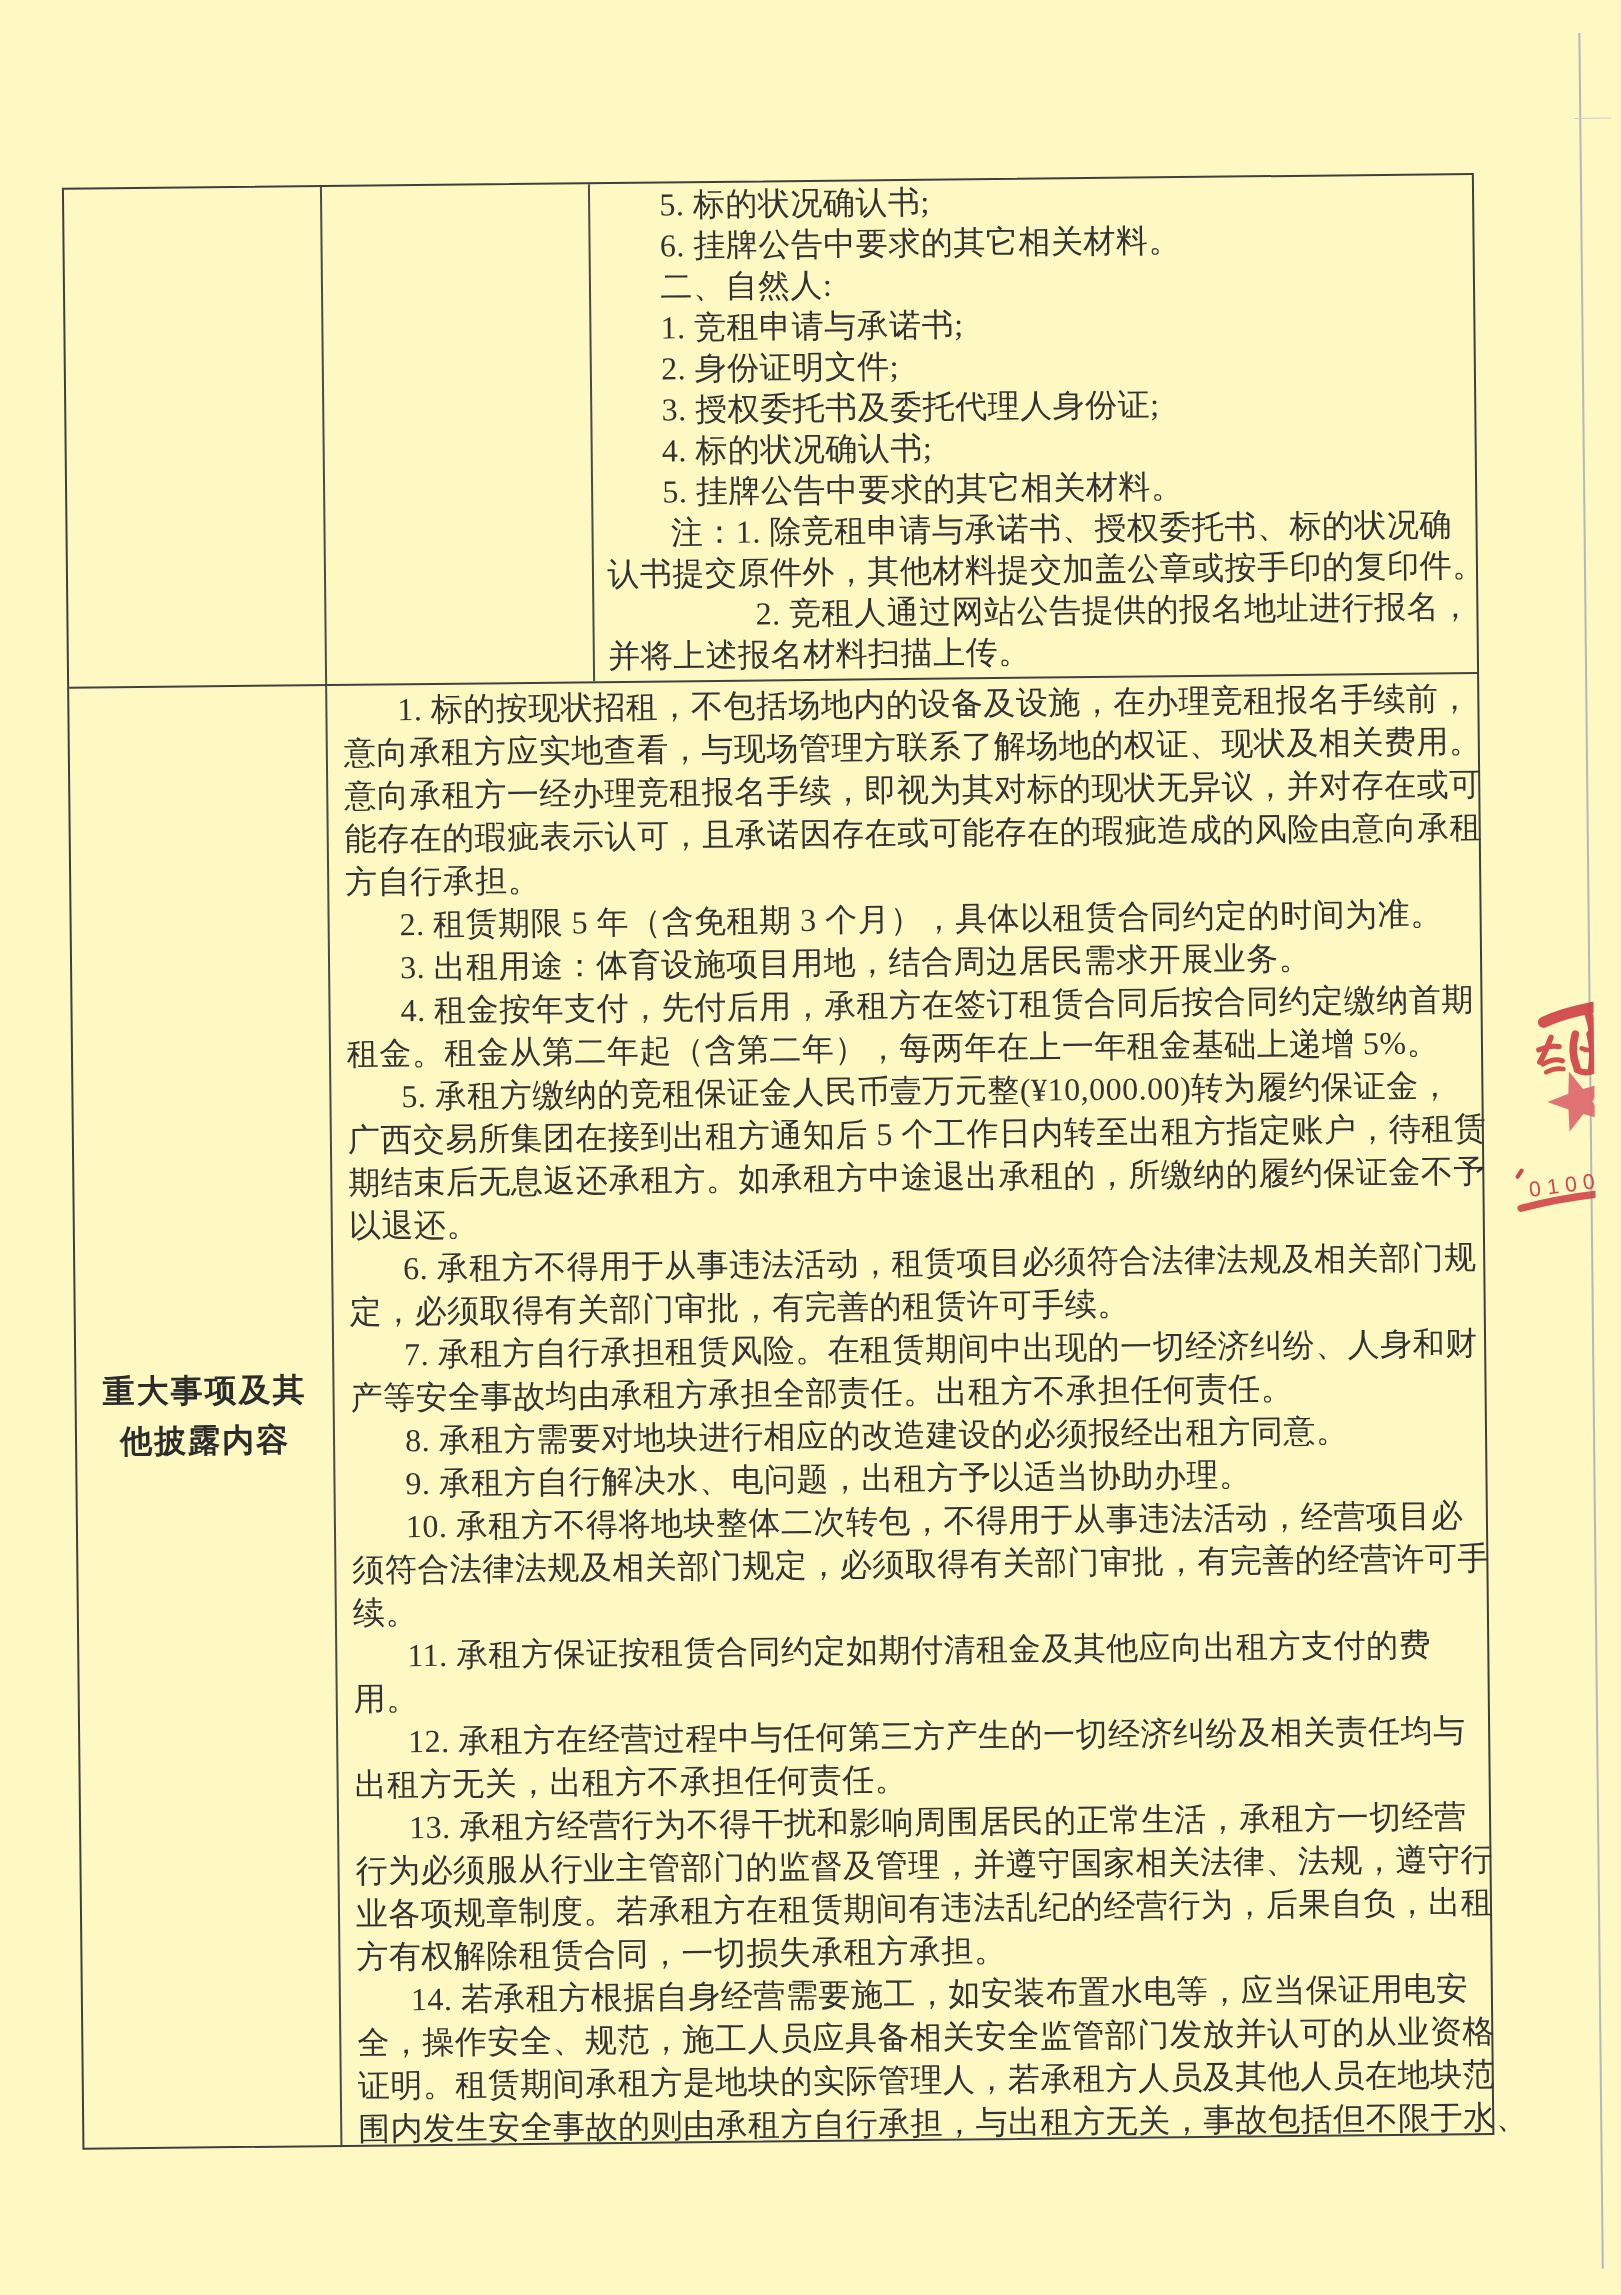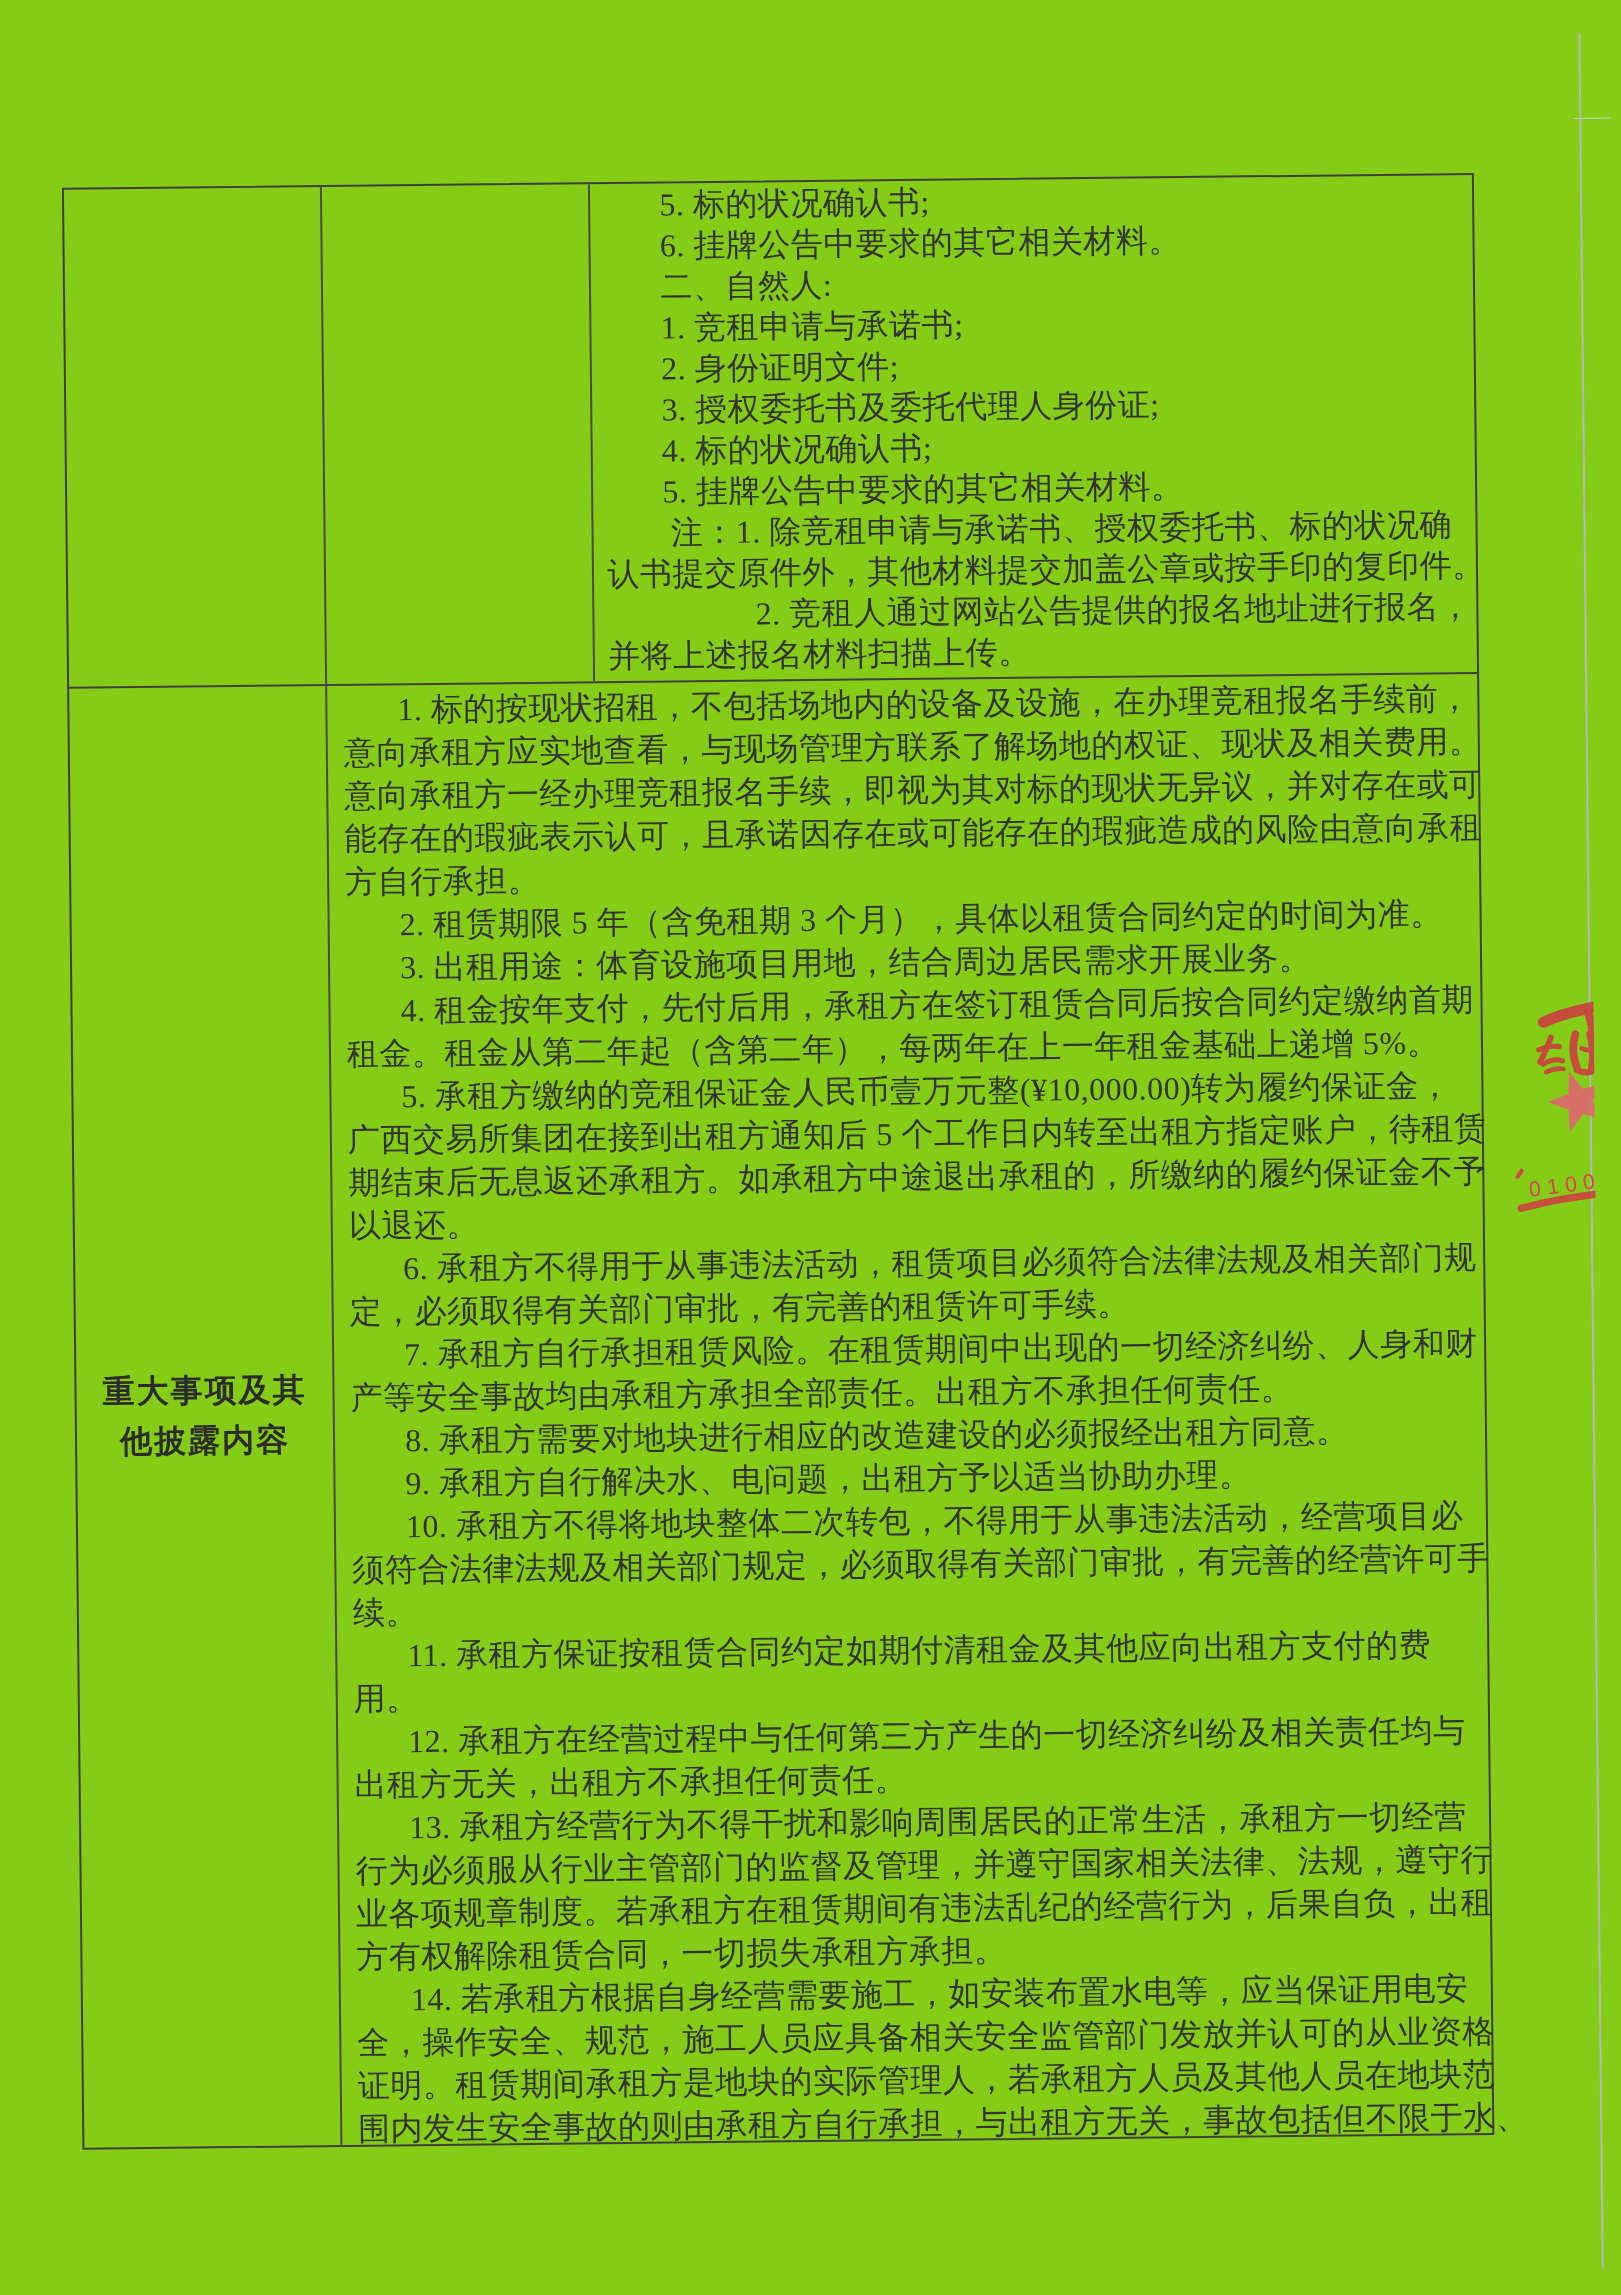--- a/index.html
+++ b/index.html
@@ -1,17 +1,17 @@
 <!DOCTYPE html>
 <html style="font-size:8.2px"><head>
 <meta charset="utf-8">
 <style>
   html,body{margin:0;padding:0;background:#e8e8e8;}
   .page{
-    position:relative;width:1622px;height:2295px;background:#84cc16;overflow:hidden;
+    position:relative;width:1622px;height:2295px;background:#fef9c3;overflow:hidden;
     font-family:"Liberation Serif","DejaVu Serif",serif;color:#333;
   }
   .scan{position:absolute;left:0;top:0;width:1622px;height:2295px;
         transform:rotate(-0.6deg);transform-origin:811px 1147px;}
   
   .doc-table{position:absolute;left:72px;top:180px;width:1408px;height:1958px;
              border:2.6px solid #3f3f3f;background:transparent;}
   .vlineA{position:absolute;left:256px;top:0;width:1.5px;height:100%;background:#4a4a4a;}
   .vlineB{position:absolute;left:524px;top:0;width:1.5px;height:497px;background:#4a4a4a;}
   .rowline{position:absolute;left:0;top:497px;width:100%;height:2px;background:#414141;}

